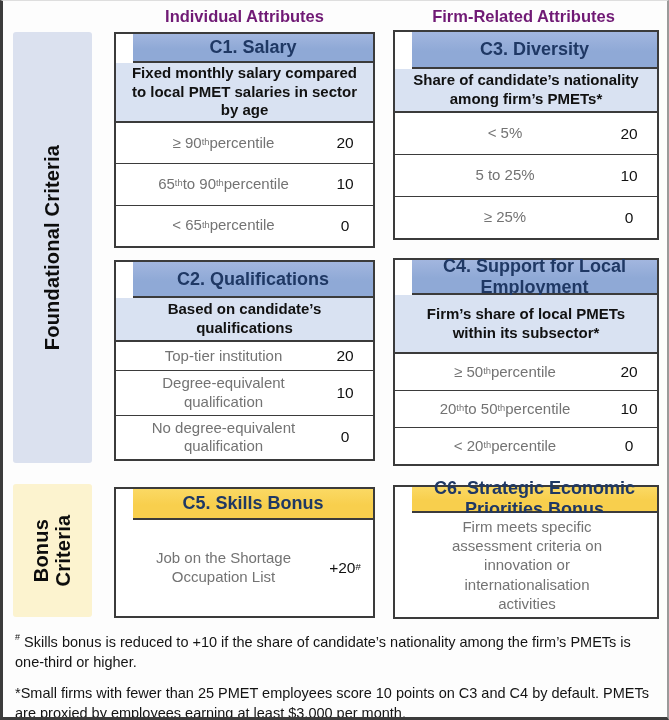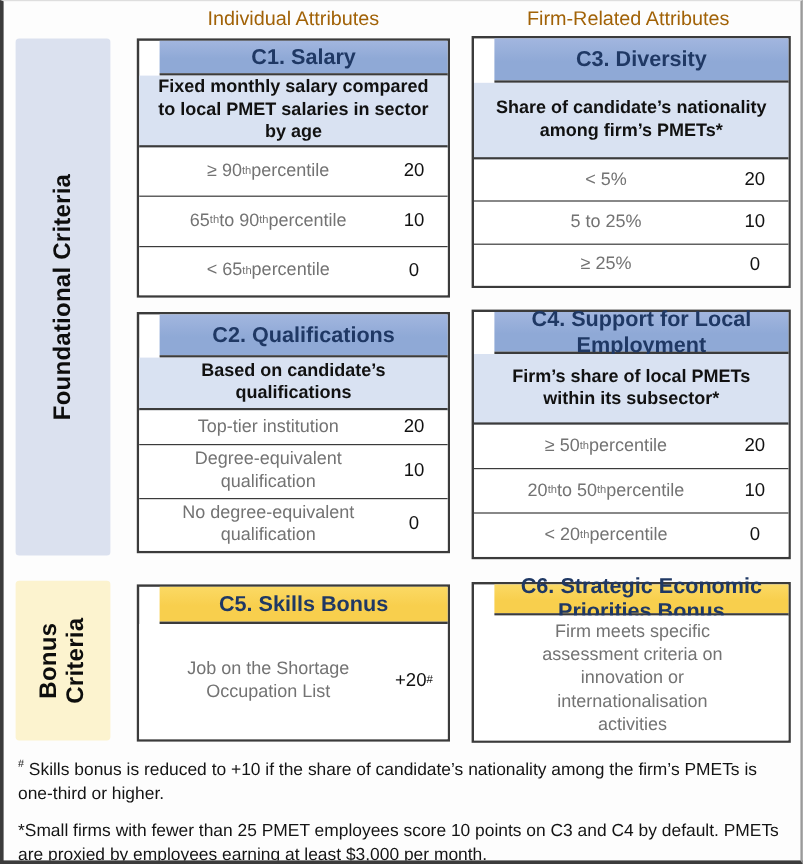--- a/index.html
+++ b/index.html
@@ -11,21 +11,21 @@
     --title-navy:#1F3864;
     --line-dark:#3b3b3b;
   }
   *{box-sizing:border-box;}
   body{margin:0;background:#e9e9e9;font-family:"Liberation Sans","DejaVu Sans",sans-serif;}
   .canvas{
     position:relative;width:669px;height:720px;background:#fdfdfd;overflow:hidden;
     border-left:3px solid #3c3c3c;border-bottom:3px solid #3c3c3c;
     border-right:2px solid #9a9a9a;border-top:1px solid #dedede;
   }
-  .col-header{position:absolute;top:6px;text-align:center;font-weight:normal;font-size:16.5px;color:#a16207;}
+  .col-header{position:absolute;top:6px;text-align:center;font-weight:bold;font-size:16.5px;color:#701a75;}
   #hdr-left{left:111px;width:261px;}
   #hdr-right{left:385px;width:271px;}
 
   .side{position:absolute;display:flex;align-items:center;justify-content:center;border-radius:3px;}
   #side-f{left:10px;top:31px;width:79px;height:431px;background:var(--sidebar-blue);}
   #side-b{left:10px;top:483px;width:79px;height:133px;background:var(--sidebar-cream);}
   .rot{transform:rotate(-90deg);font-weight:bold;font-size:20px;color:#0d0d0d;letter-spacing:.2px;}
   .rot-one{white-space:nowrap;}
   .rot-two{width:96px;text-align:center;line-height:1.08;}
 
@@ -51,21 +51,21 @@
 
   #c1{left:111px;top:31px;width:261px;height:216px;}
   #c3{left:390px;top:29px;width:266px;height:210px;}
   #c2{left:111px;top:259px;width:261px;height:201px;}
   #c4{left:390px;top:257px;width:266px;height:208px;}
   #c5{left:111px;top:486px;width:261px;height:131px;}
   #c6{left:390px;top:484px;width:266px;height:134px;}
 
   #c1 .tbl-title{height:29px;} #c1 .tbl-sub{height:60px;}
   #c2 .tbl-title{height:36px;} #c2 .tbl-sub{height:44px;}
-  #c3 .tbl-title{height:37px;} #c3 .tbl-sub{height:64px;}
+  #c3 .tbl-title{height:37px;} #c3 .tbl-sub{height:44px;}
   #c4 .tbl-title{height:35px;} #c4 .tbl-sub{height:59px;}
   #c5 .tbl-title{height:31px;}
   #c6 .tbl-title{height:26px;}
   #c5 .crit span{max-width:172px;display:inline-block;}
   #c6 .crit span{max-width:162px;display:inline-block;}
   #c6 .crit{line-height:1.28;font-size:15px;padding-left:4px;}
 
   .footnote{position:absolute;left:12px;width:646px;font-size:14.5px;color:#141414;line-height:1.38;}
   #fn1{top:631px;}
   #fn2{top:682px;}

